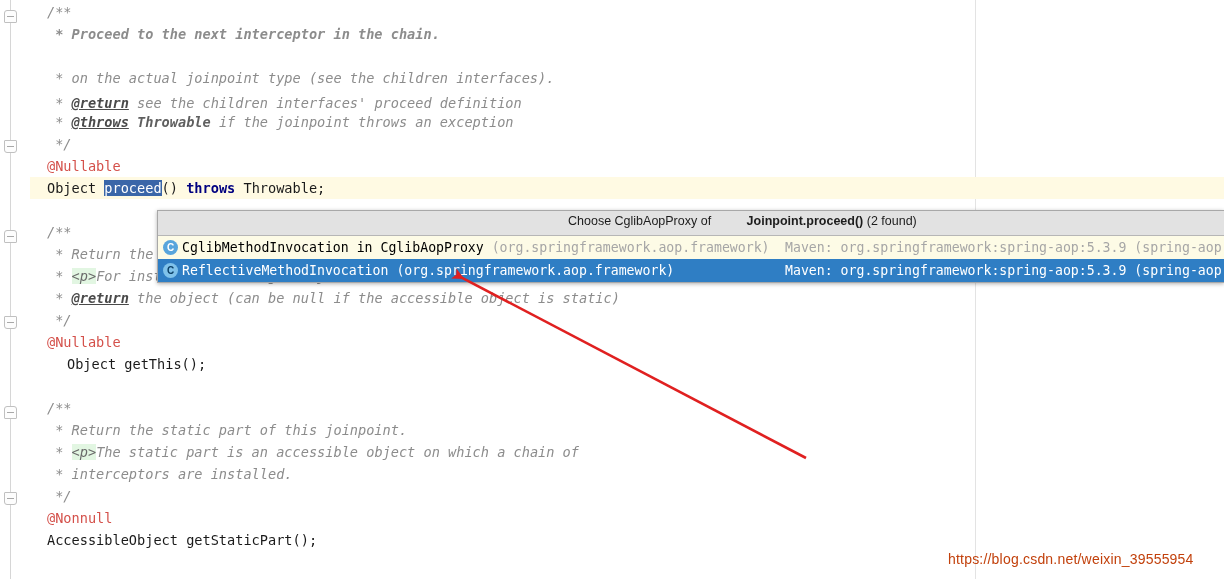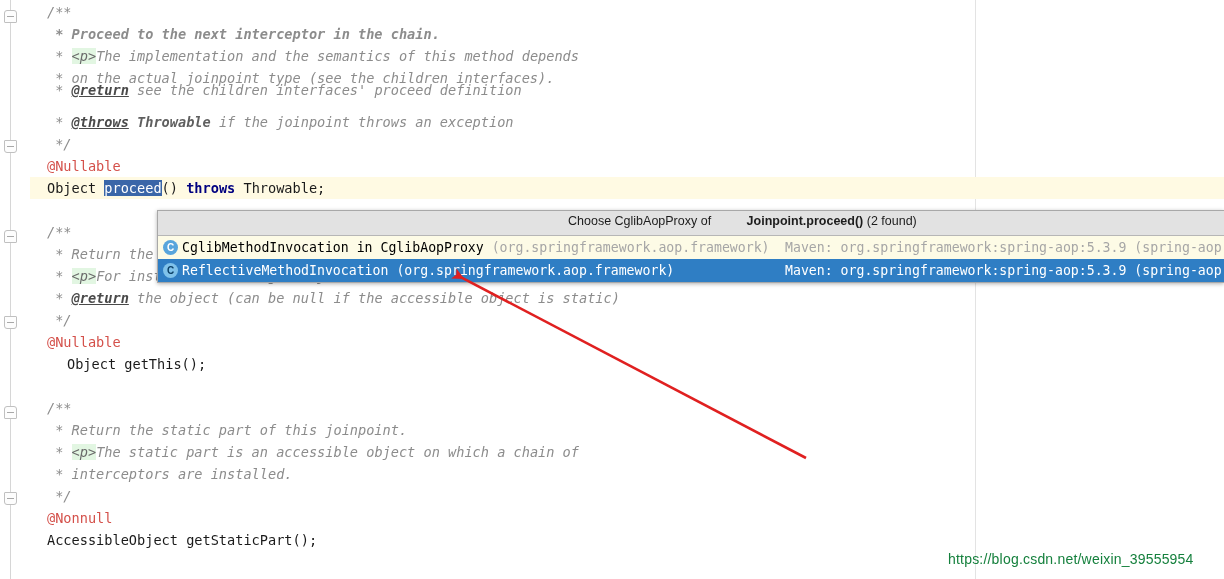--- a/index.html
+++ b/index.html
@@ -183,38 +183,37 @@
     width: 1224px; height: 579px;
     pointer-events: none;
   }
 
   
   #watermark {
     position: absolute;
     left: 948px; top: 551px;
     font-family: "Liberation Sans", sans-serif;
     font-size: 14px;
-    color: #15803d;
+    color: #c2410c;
     white-space: nowrap;
     letter-spacing: 0.2px;
   }
 </style>
 </head>
 <body>
 
 <div id="editor">
 
   <div id="margin-guide"></div>
 
   <div id="code">
       <div class="line" style="top: 1px;"><span class="cmt">/**</span></div>
       <div class="line" style="top: 23px; font-weight: bold;"><span class="cmt"> * Proceed to the next interceptor in the chain.</span></div>
-      <div class="line" style="top: 45px;"><span class="cmt"> * </span><span class="tag">&lt;p&gt;</span><span class="cmt">The implementation and the semantics of this method depends</span></div>
       <div class="line" style="top: 67px;"><span class="cmt"> * on the actual joinpoint type (see the children interfaces).</span></div>
-      <div class="line" style="top: 79px;"><span class="cmt"> * </span><span class="tagl">@return</span><span class="cmt"> see the children interfaces' proceed definition</span></div>
+      <div class="line" style="top: 92px;"><span class="cmt"> * </span><span class="tagl">@return</span><span class="cmt"> see the children interfaces' proceed definition</span></div>
       <div class="line" style="top: 111px;"><span class="cmt"> * </span><span class="tagl">@throws</span><span class="cmt"> </span><span class="cmt-b">Throwable</span><span class="cmt"> if the joinpoint throws an exception</span></div>
       <div class="line" style="top: 133px;"><span class="cmt"> */</span></div>
       <div class="line" style="top: 155px;"><span class="anno">@Nullable</span></div>
       <div class="cur-line-hl" style="top: 177px;"></div>
       <div class="line" style="top: 177px;"><span class="id">Object </span><span class="sel">proceed</span><span class="id">() </span><span class="kw">throws</span><span class="id"> Throwable;</span></div>
       <div class="line" style="top: 221px;"><span class="cmt">/**</span></div>
       <div class="line" style="top: 243px;"><span class="cmt"> * Return the object that holds the current joinpoint's static part.</span></div>
       <div class="line" style="top: 265px;"><span class="cmt"> * </span><span class="tag">&lt;p&gt;</span><span class="cmt">For instance, the target object for an invocation.</span></div>
       <div class="line" style="top: 287px;"><span class="cmt"> * </span><span class="tagl">@return</span><span class="cmt"> the object (can be null if the accessible object is static)</span></div>
       <div class="line" style="top: 309px;"><span class="cmt"> */</span></div>

